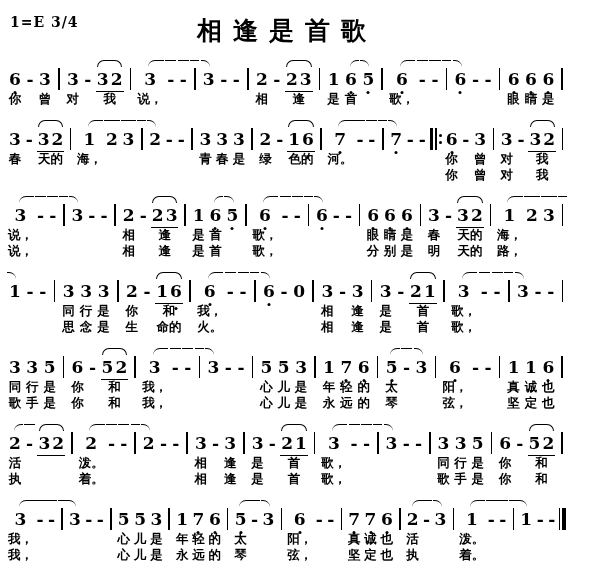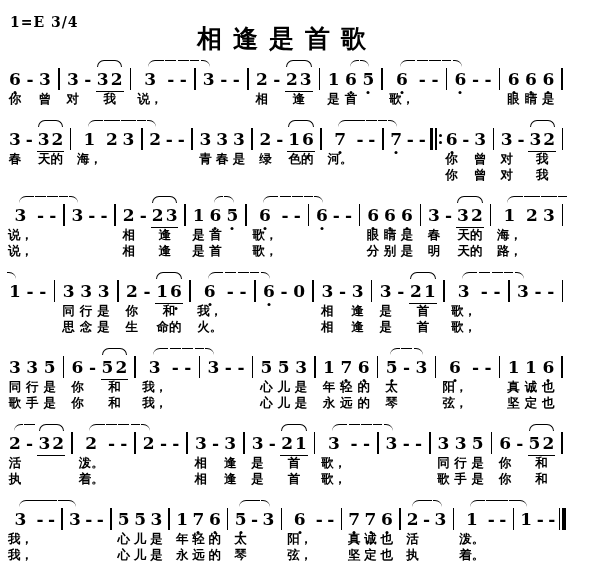--- a/index.html
+++ b/index.html
@@ -1,21 +1,21 @@
 <!DOCTYPE html>
 <html><head>
 <meta charset="utf-8">
 <style>
   html,body{margin:0;padding:0;background:#fff;}
   .page{width:574px;height:570px;box-sizing:border-box;background:#ffffff;color:#000;
         font-family:"DejaVu Serif","Liberation Serif",serif;position:relative;overflow:hidden;
         padding:4px 8px 0 8px;}
   .hdr{position:relative;height:52px;}
   .key{position:absolute;left:2px;top:10px;font-size:14px;font-weight:bold;letter-spacing:1px;}
-  .title{position:absolute;left:0;right:11px;top:2px;margin:16px;text-align:center;
+  .title{position:absolute;left:0;right:11px;top:2px;margin:8px;text-align:center;
          font-size:25px;font-weight:bold;letter-spacing:11px;text-indent:11px;}
   .credit{position:absolute;right:2px;top:18px;font-size:13px;font-weight:bold;}
   
   #score{padding-top:2px;}
   .system{display:flex;justify-content:space-between;align-items:flex-start;margin-bottom:11px;}
   .tok{display:flex;flex-direction:column;align-items:center;}
   .arcrow{height:9px;position:relative;align-self:stretch;min-width:7px;}
   .seg{position:absolute;top:2px;height:6px;border-top:1.6px solid #000;}
   .seg.s{left:42%;right:-1px;border-top-left-radius:12px;}
   .seg.m{left:-1px;right:-1px;}

